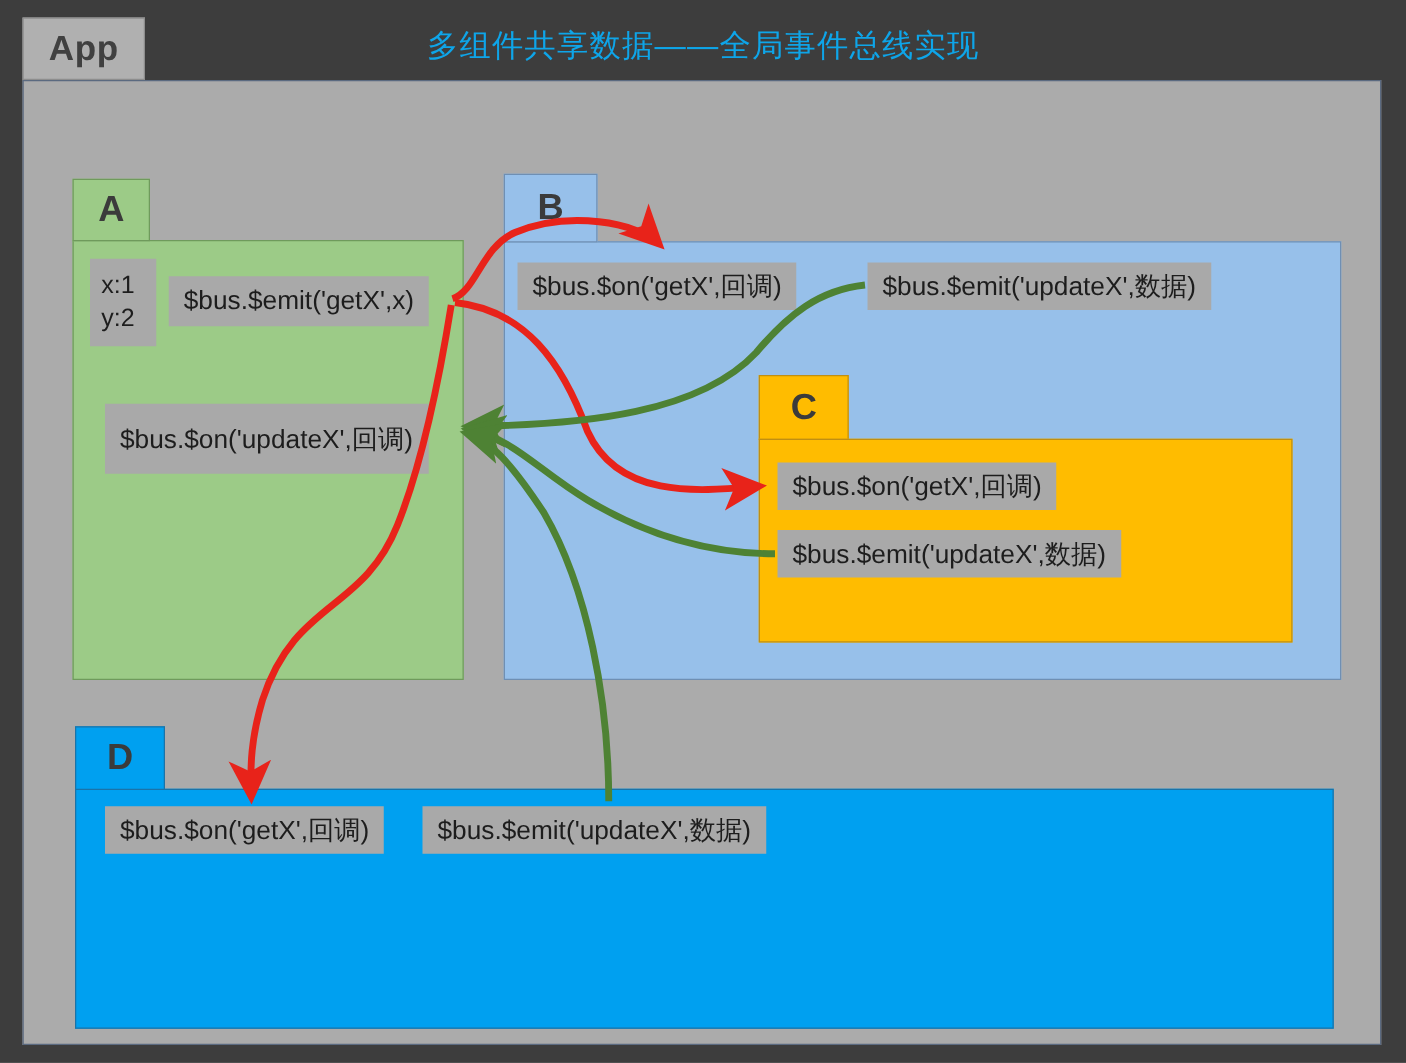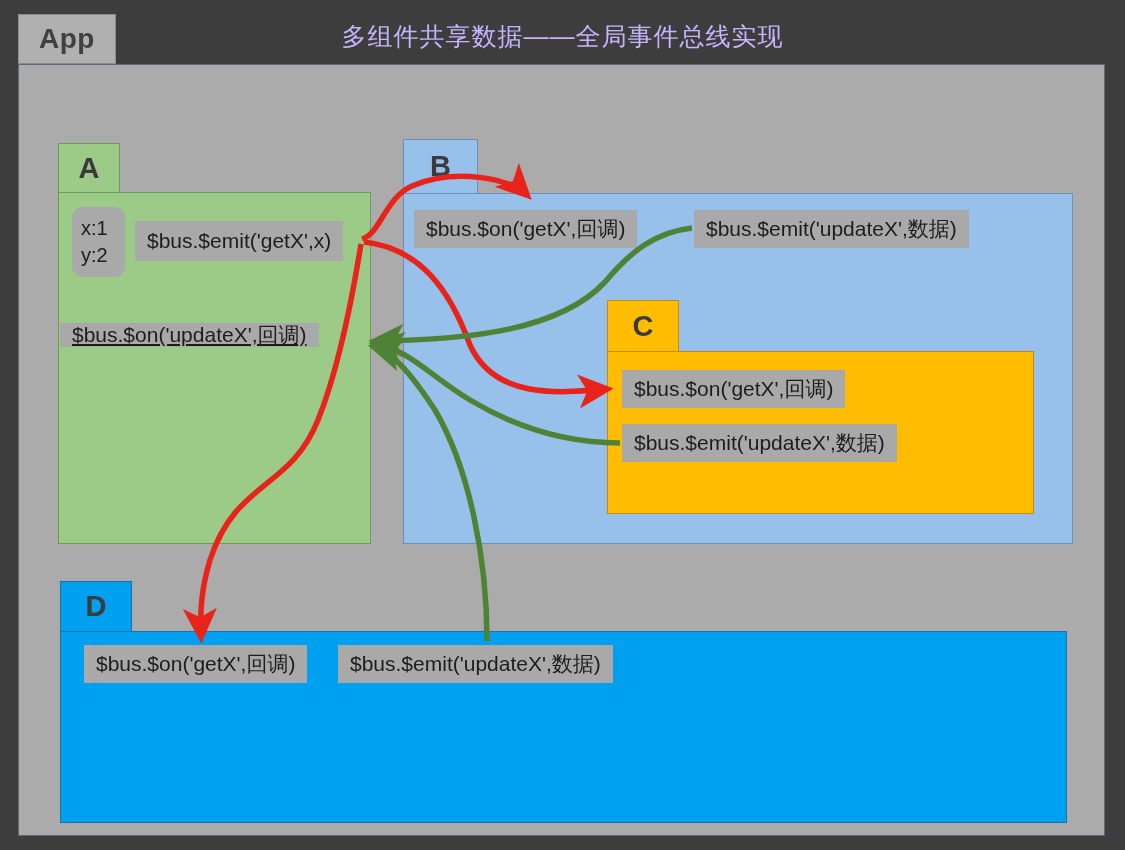--- a/index.html
+++ b/index.html
@@ -34,21 +34,21 @@
     color: #404040;
     letter-spacing: 0.5px;
   }
   #title {
     position: absolute;
     left: 0;
     top: 20px;
     width: 1125px;
     text-align: center;
     font-size: 25px;
-    color: #c4b5fd;
+    color: #0ea5e9;
     letter-spacing: 1px;
   }
 
   
   #app-body {
     position: absolute;
     left: 18px;
     top: 64px;
     width: 1087px;
     height: 772px;
@@ -125,25 +125,24 @@
     color: #1d1d1d;
     font-size: 20px;
     display: flex;
     flex-direction: column;
     align-items: flex-start;
     justify-content: center;
     padding-left: 9px;
     box-sizing: border-box;
     line-height: 1.35;
     z-index: 6;
-    border-radius: 11px;
   }
 
   #chip-a-emit { left: 135px; top: 221px; height: 40px; }
-  #chip-a-on   { left: 60px;  top: 323px; height: 24px; text-decoration: underline; }
+  #chip-a-on   { left: 84px;  top: 323px; height: 56px; }
   #chip-b-on   { left: 414px; top: 210px; height: 38px; }
   #chip-b-emit { left: 694px; top: 210px; height: 38px; }
   #chip-c-on   { left: 622px; top: 370px; height: 38px; }
   #chip-c-emit { left: 622px; top: 424px; height: 38px; }
   #chip-d-on   { left: 84px;  top: 645px; height: 38px; }
   #chip-d-emit { left: 338px; top: 645px; height: 38px; }
 
   
   #arrows {
     position: absolute;

